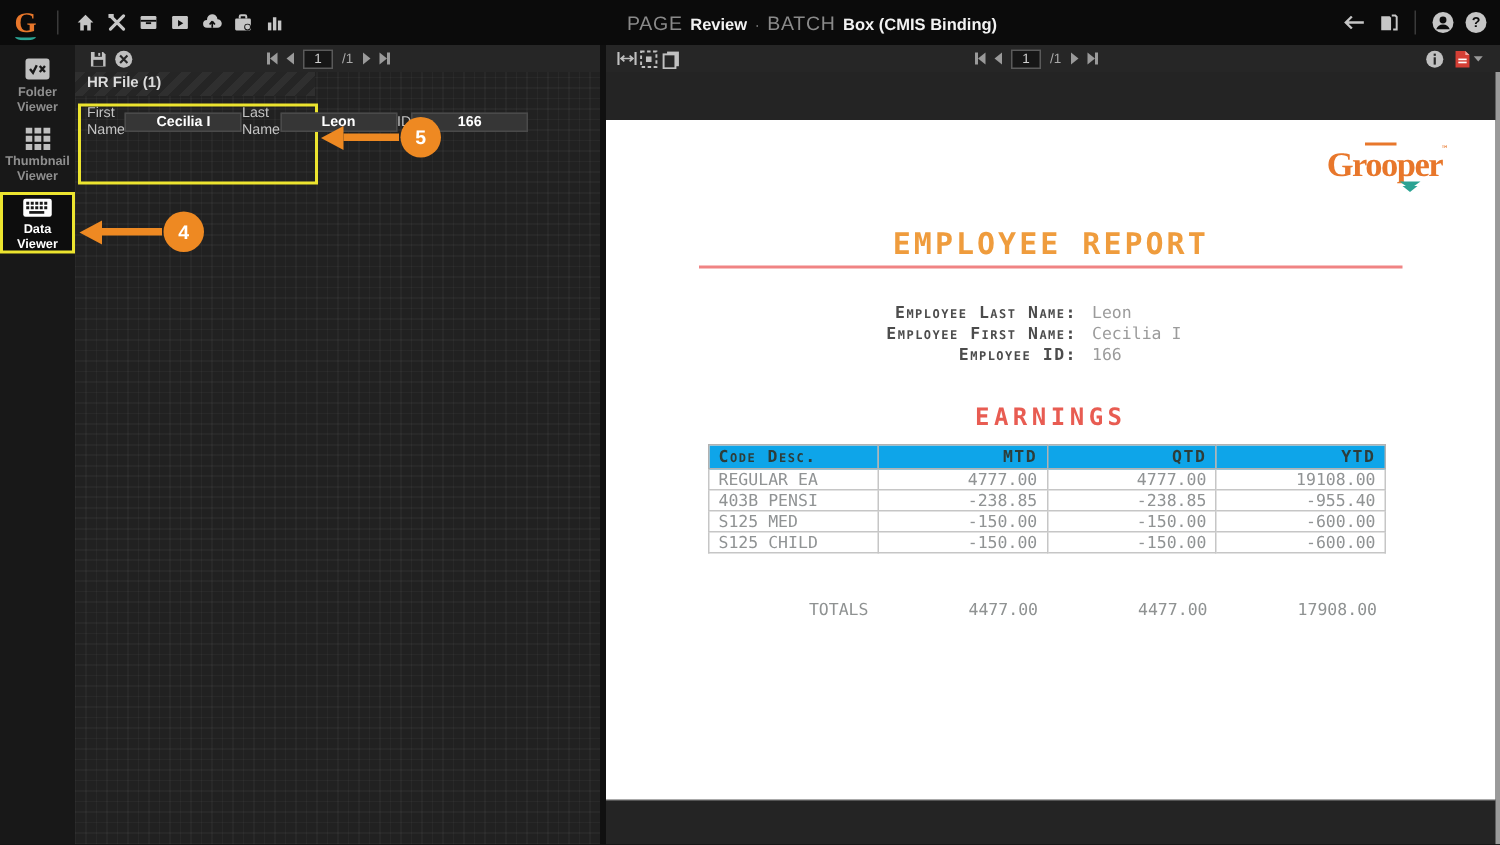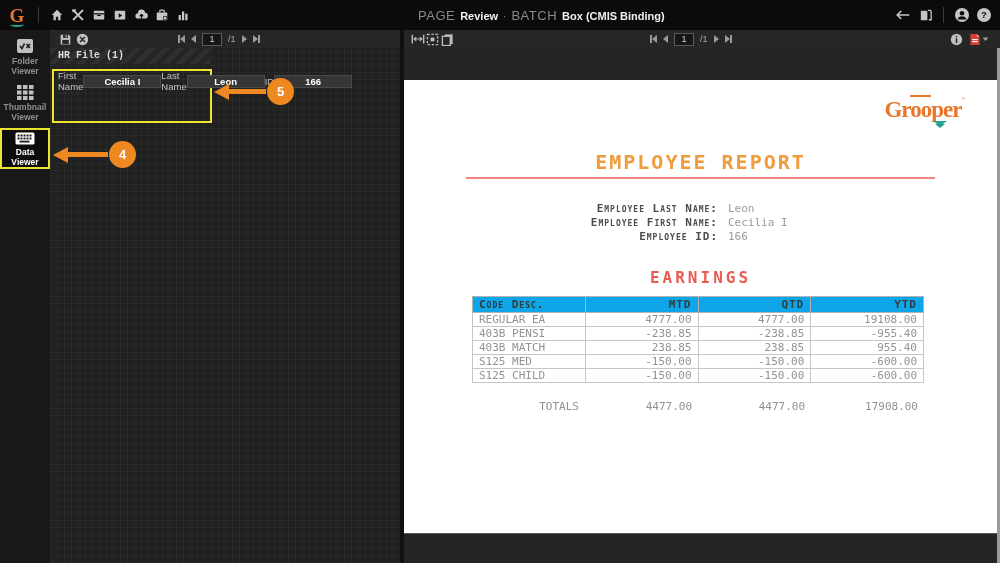--- a/index.html
+++ b/index.html
@@ -42,21 +42,21 @@
   .pg-btn { display:flex; align-items:center; cursor:pointer; }
   .tri-l { width:0; height:0; border-top:4px solid transparent; border-bottom:4px solid transparent; border-right:5px solid #9a9a9a; }
   .tri-r { width:0; height:0; border-top:4px solid transparent; border-bottom:4px solid transparent; border-left:5px solid #9a9a9a; }
   .pg-bar { width:2px; height:8px; background:#9a9a9a; }
   .pg-input { width:20px; height:13px; background:#161616; border:1px solid #5a5a5a; color:#d0d0d0; font-size:9px; text-align:center; font-family:"Liberation Sans",sans-serif; }
   .pg-of { font-size:9px; color:#aaaaaa; }
 
   
   .folder-bar { position:absolute; top:18px; left:0; width:160px; height:16px;
       background:repeating-linear-gradient(135deg, #2f2f2f 0 5px, #252525 5px 10px);
-      color:#dcdcdc; font-size:10px; font-weight:bold; line-height:16px; padding-left:8px; cursor:pointer;font-family:Liberation Mono, monospace; }
+      color:#dcdcdc; font-size:10px; font-weight:bold; line-height:16px; padding-left:8px; cursor:pointer; }
   .fields-box { position:absolute; top:39px; left:2px; width:160px; height:54px; border:2px solid #ece42f; padding:3px 4px; display:flex; justify-content:space-between; }
   .field-row { display:flex; align-items:center; height:14px; }
   .field-label { font-size:9.5px; color:#c4c4c4; flex:1; }
   .field-value { width:78px; height:13px; background:#363636; border:1px solid #4a4a4a; color:#ffffff; font-size:9.5px; font-weight:bold; text-align:center; line-height:12px; cursor:text; }
 
   
   .ann { position:absolute; display:flex; align-items:center; z-index:20; }
   .ann-head { width:0; height:0; border-top:8px solid transparent; border-bottom:8px solid transparent; border-right:15px solid #ee8922; }
   .ann-shaft { height:5px; background:#ee8922; }
   .ann-badge { width:27px; height:27px; border-radius:50%; background:#ee8922; color:#fff; font-size:13px; font-weight:bold; display:flex; align-items:center; justify-content:center; margin-left:1px; }
@@ -404,26 +404,20 @@
               <td class="cn">4777.00</td>
               <td class="cn">19108.00</td>
             </tr>
             <tr>
               <td class="c0">403B PENSI</td>
               <td class="cn">-238.85</td>
               <td class="cn">-238.85</td>
               <td class="cn">-955.40</td>
             </tr>
             <tr>
-              <td class="c0">403B MATCH</td>
-              <td class="cn">238.85</td>
-              <td class="cn">238.85</td>
-              <td class="cn">955.40</td>
-            </tr>
-            <tr>
               <td class="c0">S125 MED</td>
               <td class="cn">-150.00</td>
               <td class="cn">-150.00</td>
               <td class="cn">-600.00</td>
             </tr>
             <tr>
               <td class="c0">S125 CHILD</td>
               <td class="cn">-150.00</td>
               <td class="cn">-150.00</td>
               <td class="cn">-600.00</td>

